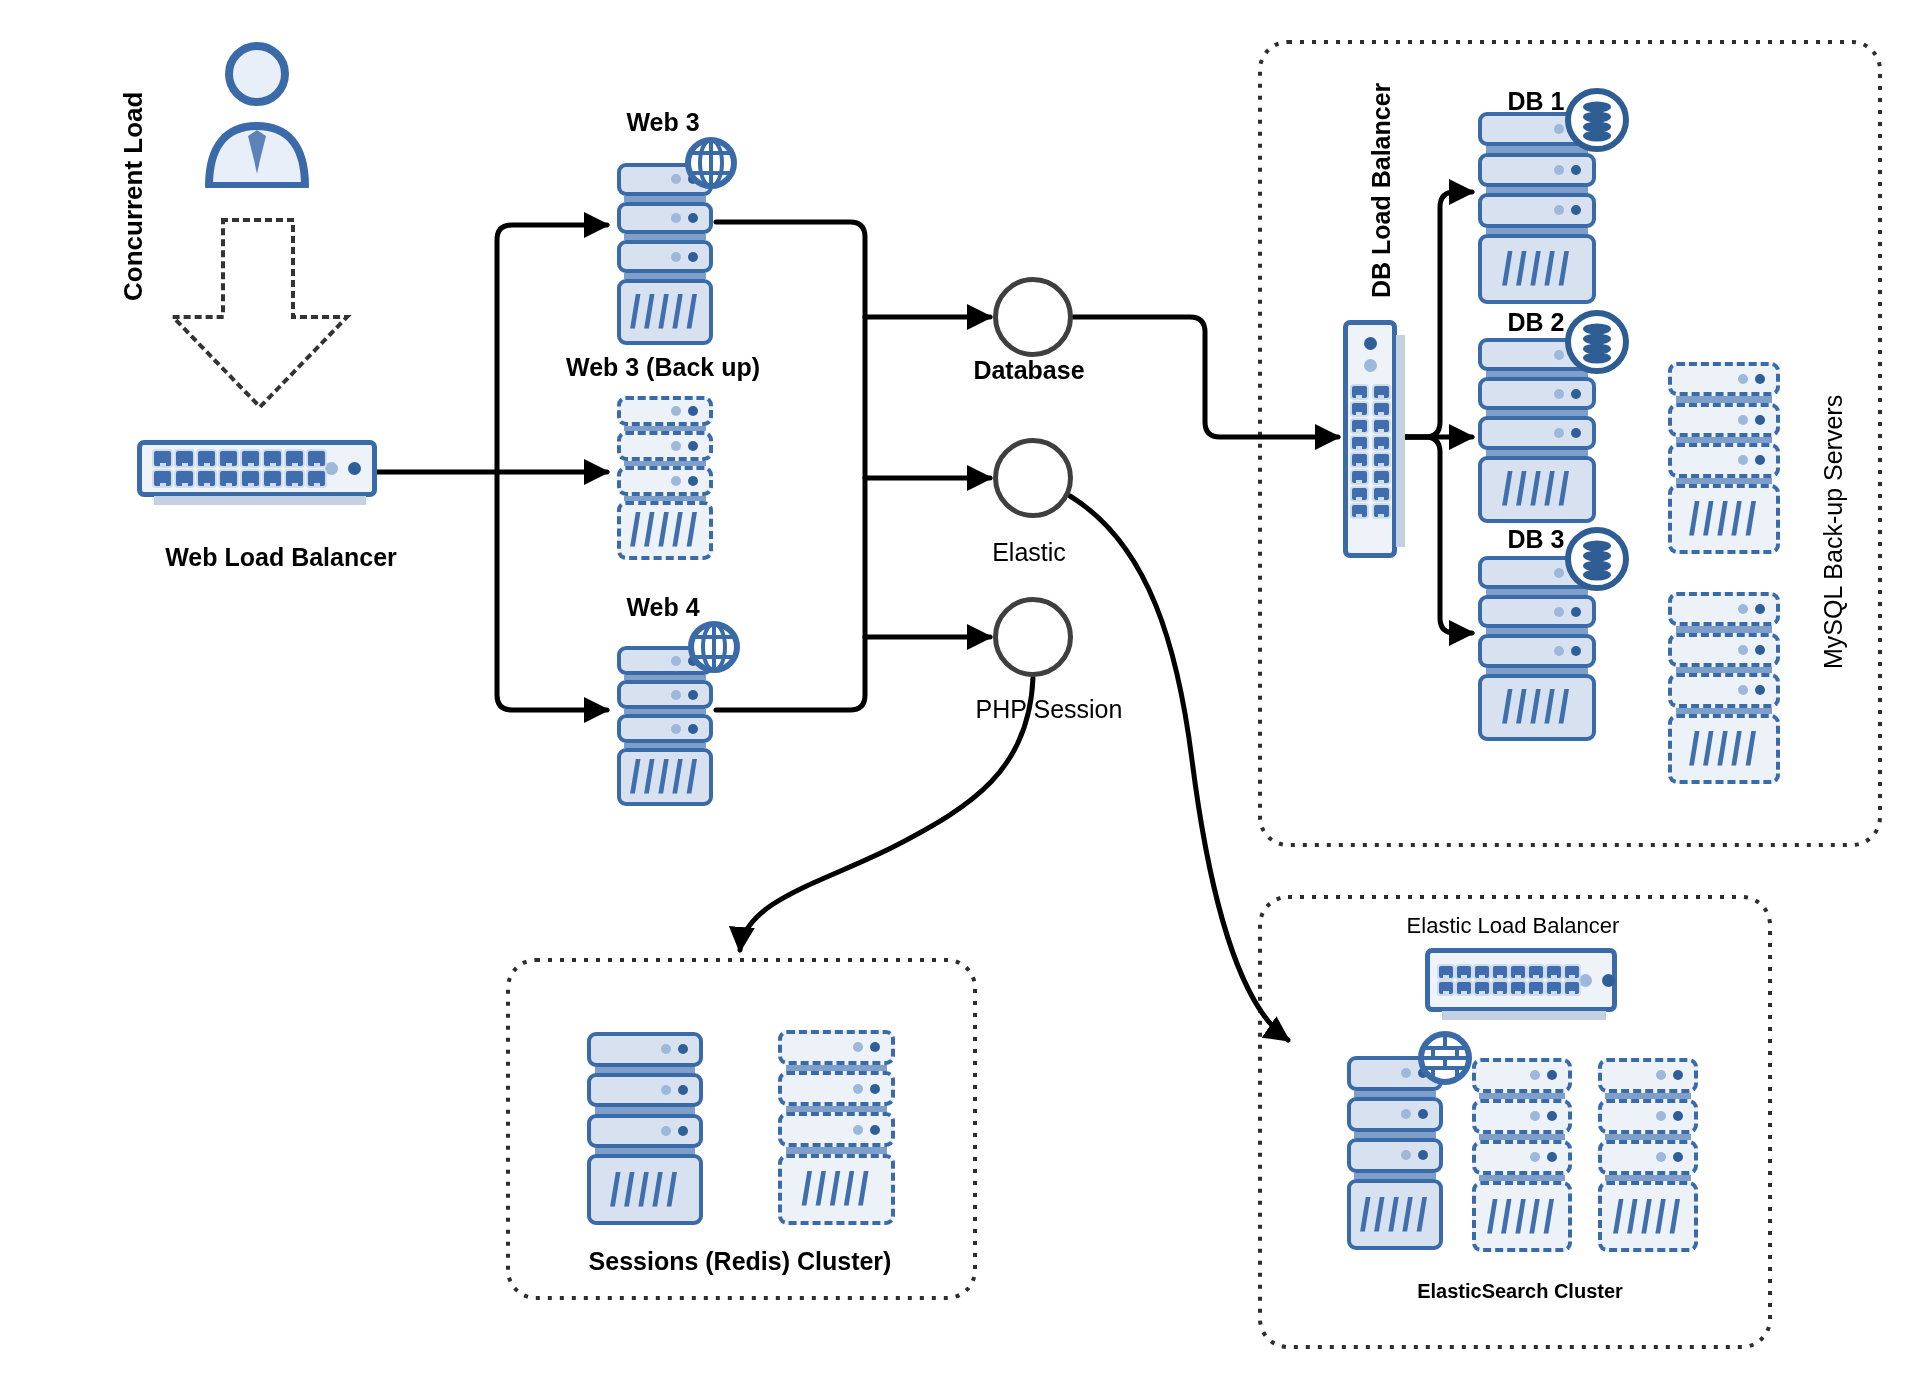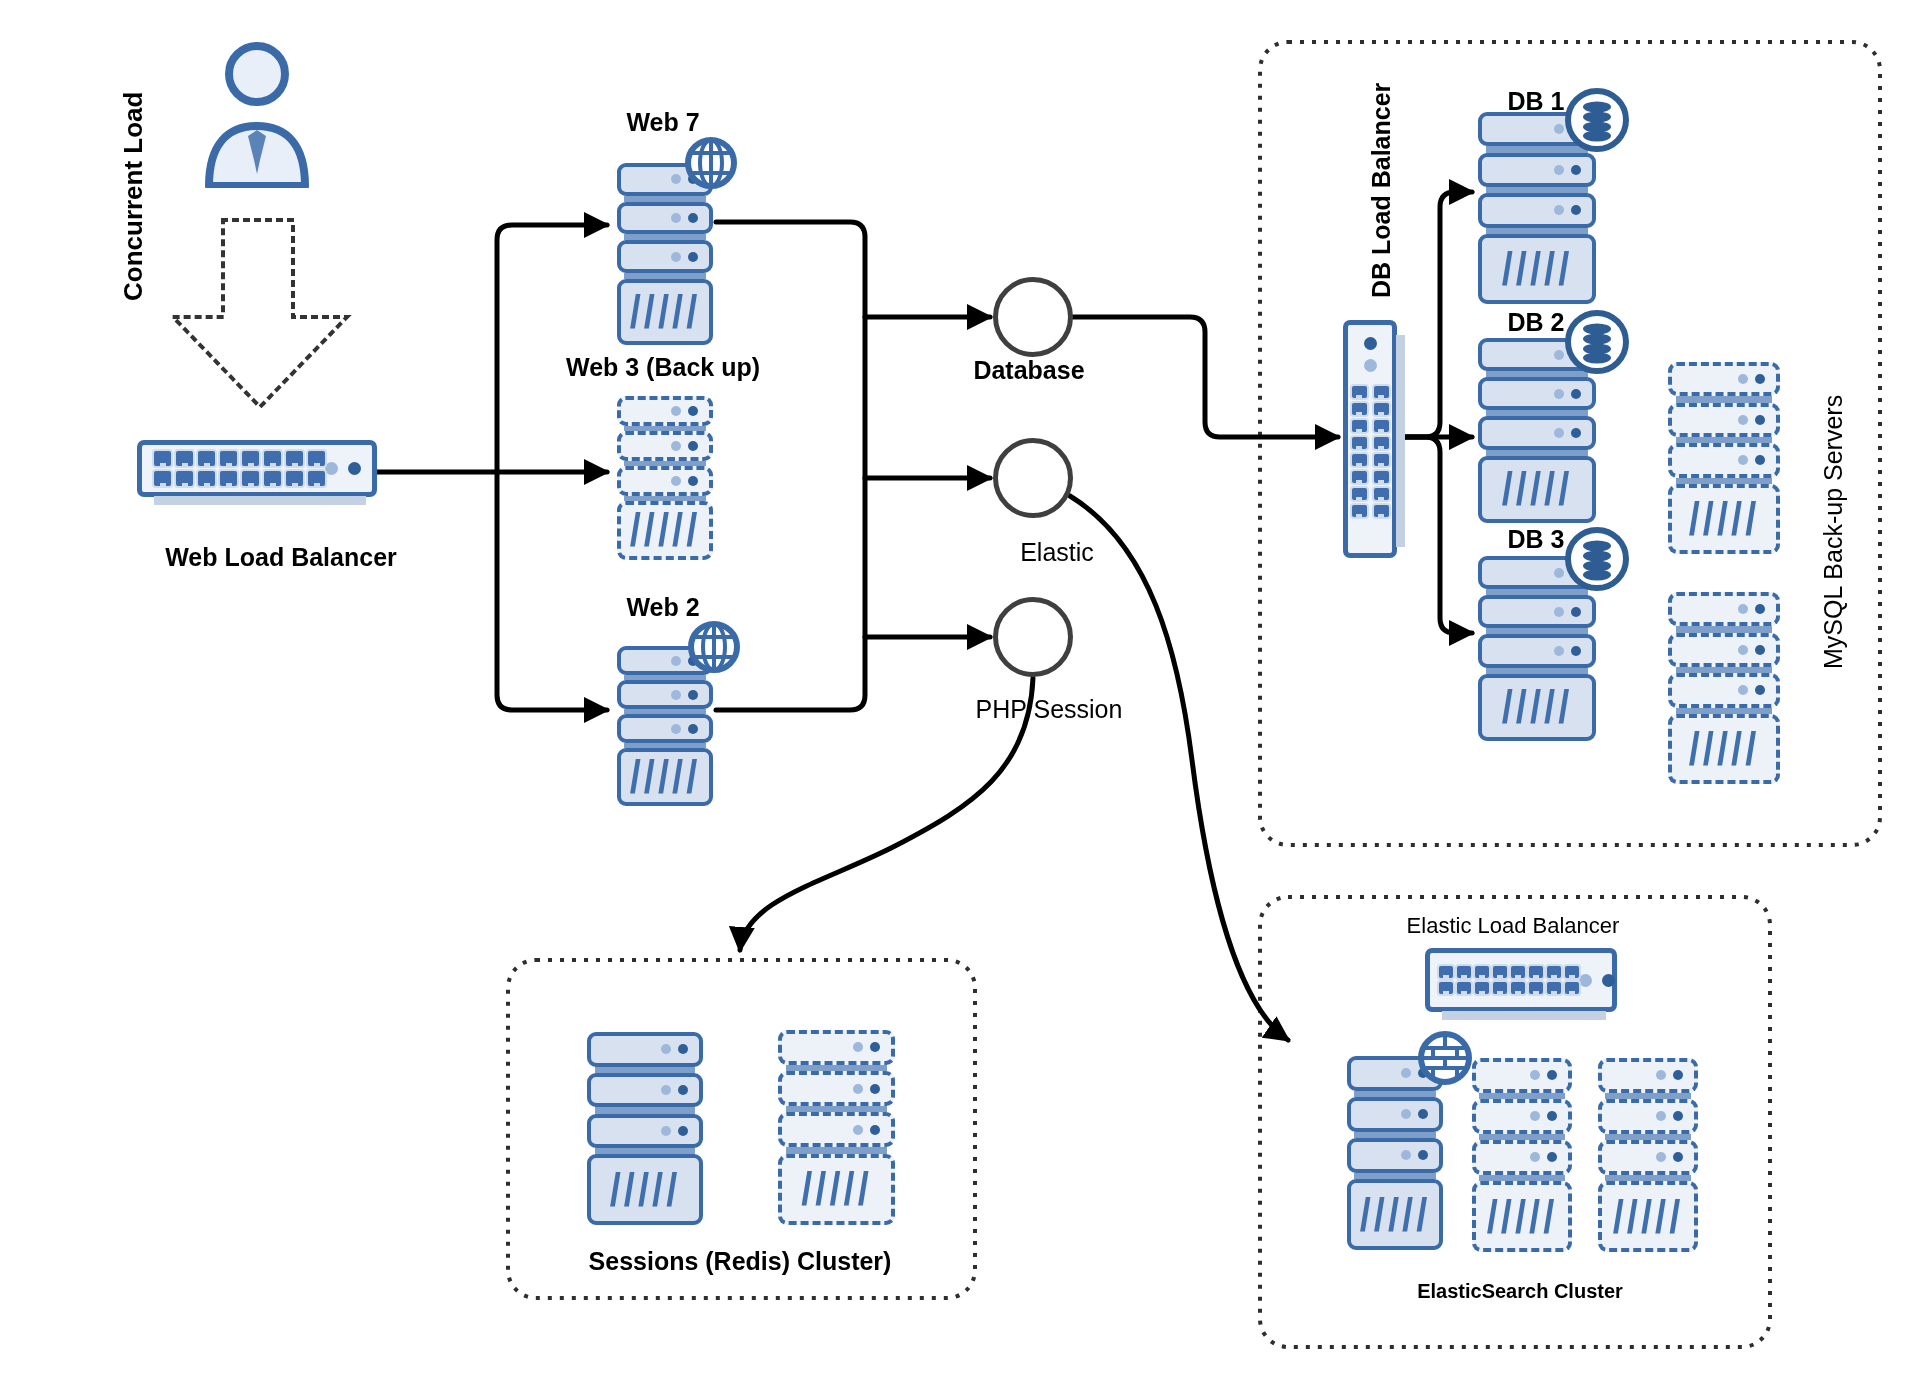--- a/index.html
+++ b/index.html
@@ -153,21 +153,21 @@
           <span class="notch"></span>
         </span>
       </span>
       <span class="leds">
         <span class="led l"></span>
         <span class="led k"></span>
       </span>
     </div>
   <div class="lbl b" style="left:253px;top:543px;margin-left:28px;">Web Load Balancer</div>
 
-  <div class="lbl b" style="left:663px;top:108px;">Web 7</div>
+  <div class="lbl b" style="left:663px;top:108px;">Web 3</div>
   <div class="server" style="left:617px;top:163px;width:96px;height:182px;">
       <span class="slab">
         <span class="dot dl"></span>
         <span class="dot dk"></span>
       </span>
       <span class="band"></span>
       <span class="slab">
         <span class="dot dl"></span>
         <span class="dot dk"></span>
       </span>
@@ -204,21 +204,21 @@
       <span class="slab">
         <span class="dot dl"></span>
         <span class="dot dk"></span>
       </span>
       <span class="band"></span>
       <span class="slab big">
         <span class="hatch">/////</span>
       </span>
     </div>
 
-  <div class="lbl b" style="left:663px;top:593px;">Web 2</div>
+  <div class="lbl b" style="left:663px;top:593px;">Web 4</div>
   <div class="server" style="left:617px;top:646px;width:96px;height:160px;">
       <span class="slab">
         <span class="dot dl"></span>
         <span class="dot dk"></span>
       </span>
       <span class="band"></span>
       <span class="slab">
         <span class="dot dl"></span>
         <span class="dot dk"></span>
       </span>
@@ -237,21 +237,21 @@
     <ellipse cx="28" cy="28" rx="11" ry="23" fill="none" stroke="var(--accent)" stroke-width="4"></ellipse>
     <line x1="28" y1="5" x2="28" y2="51" stroke="var(--accent)" stroke-width="4"></line>
     <line x1="8" y1="18" x2="48" y2="18" stroke="var(--accent)" stroke-width="4"></line>
     <line x1="8" y1="38" x2="48" y2="38" stroke="var(--accent)" stroke-width="4"></line>
   </svg>
 
   <div class="qcircle" style="left:993px;top:277px;"></div>
   <div class="lbl" style="left:1029px;top:356px;font-weight:bold;">Database</div>
 
   <div class="qcircle" style="left:993px;top:438px;"></div>
-  <div class="lbl" style="left:1029px;top:538px;margin-left:28px;">Elastic</div>
+  <div class="lbl" style="left:1029px;top:538px;">Elastic</div>
 
   <div class="qcircle" style="left:993px;top:597px;"></div>
   <div class="lbl" style="left:1033px;top:695px;margin-left:16px;">PHP Session</div>
 
   <div class="vlbl b" style="left:1364px;top:82px;height:216px;">DB Load Balancer</div>
   <div class="switch-v" style="left:1343px;top:320px;width:54px;height:238px;">
       <span class="leds">
         <span class="led k"></span>
         <span class="led l"></span>
       </span>

